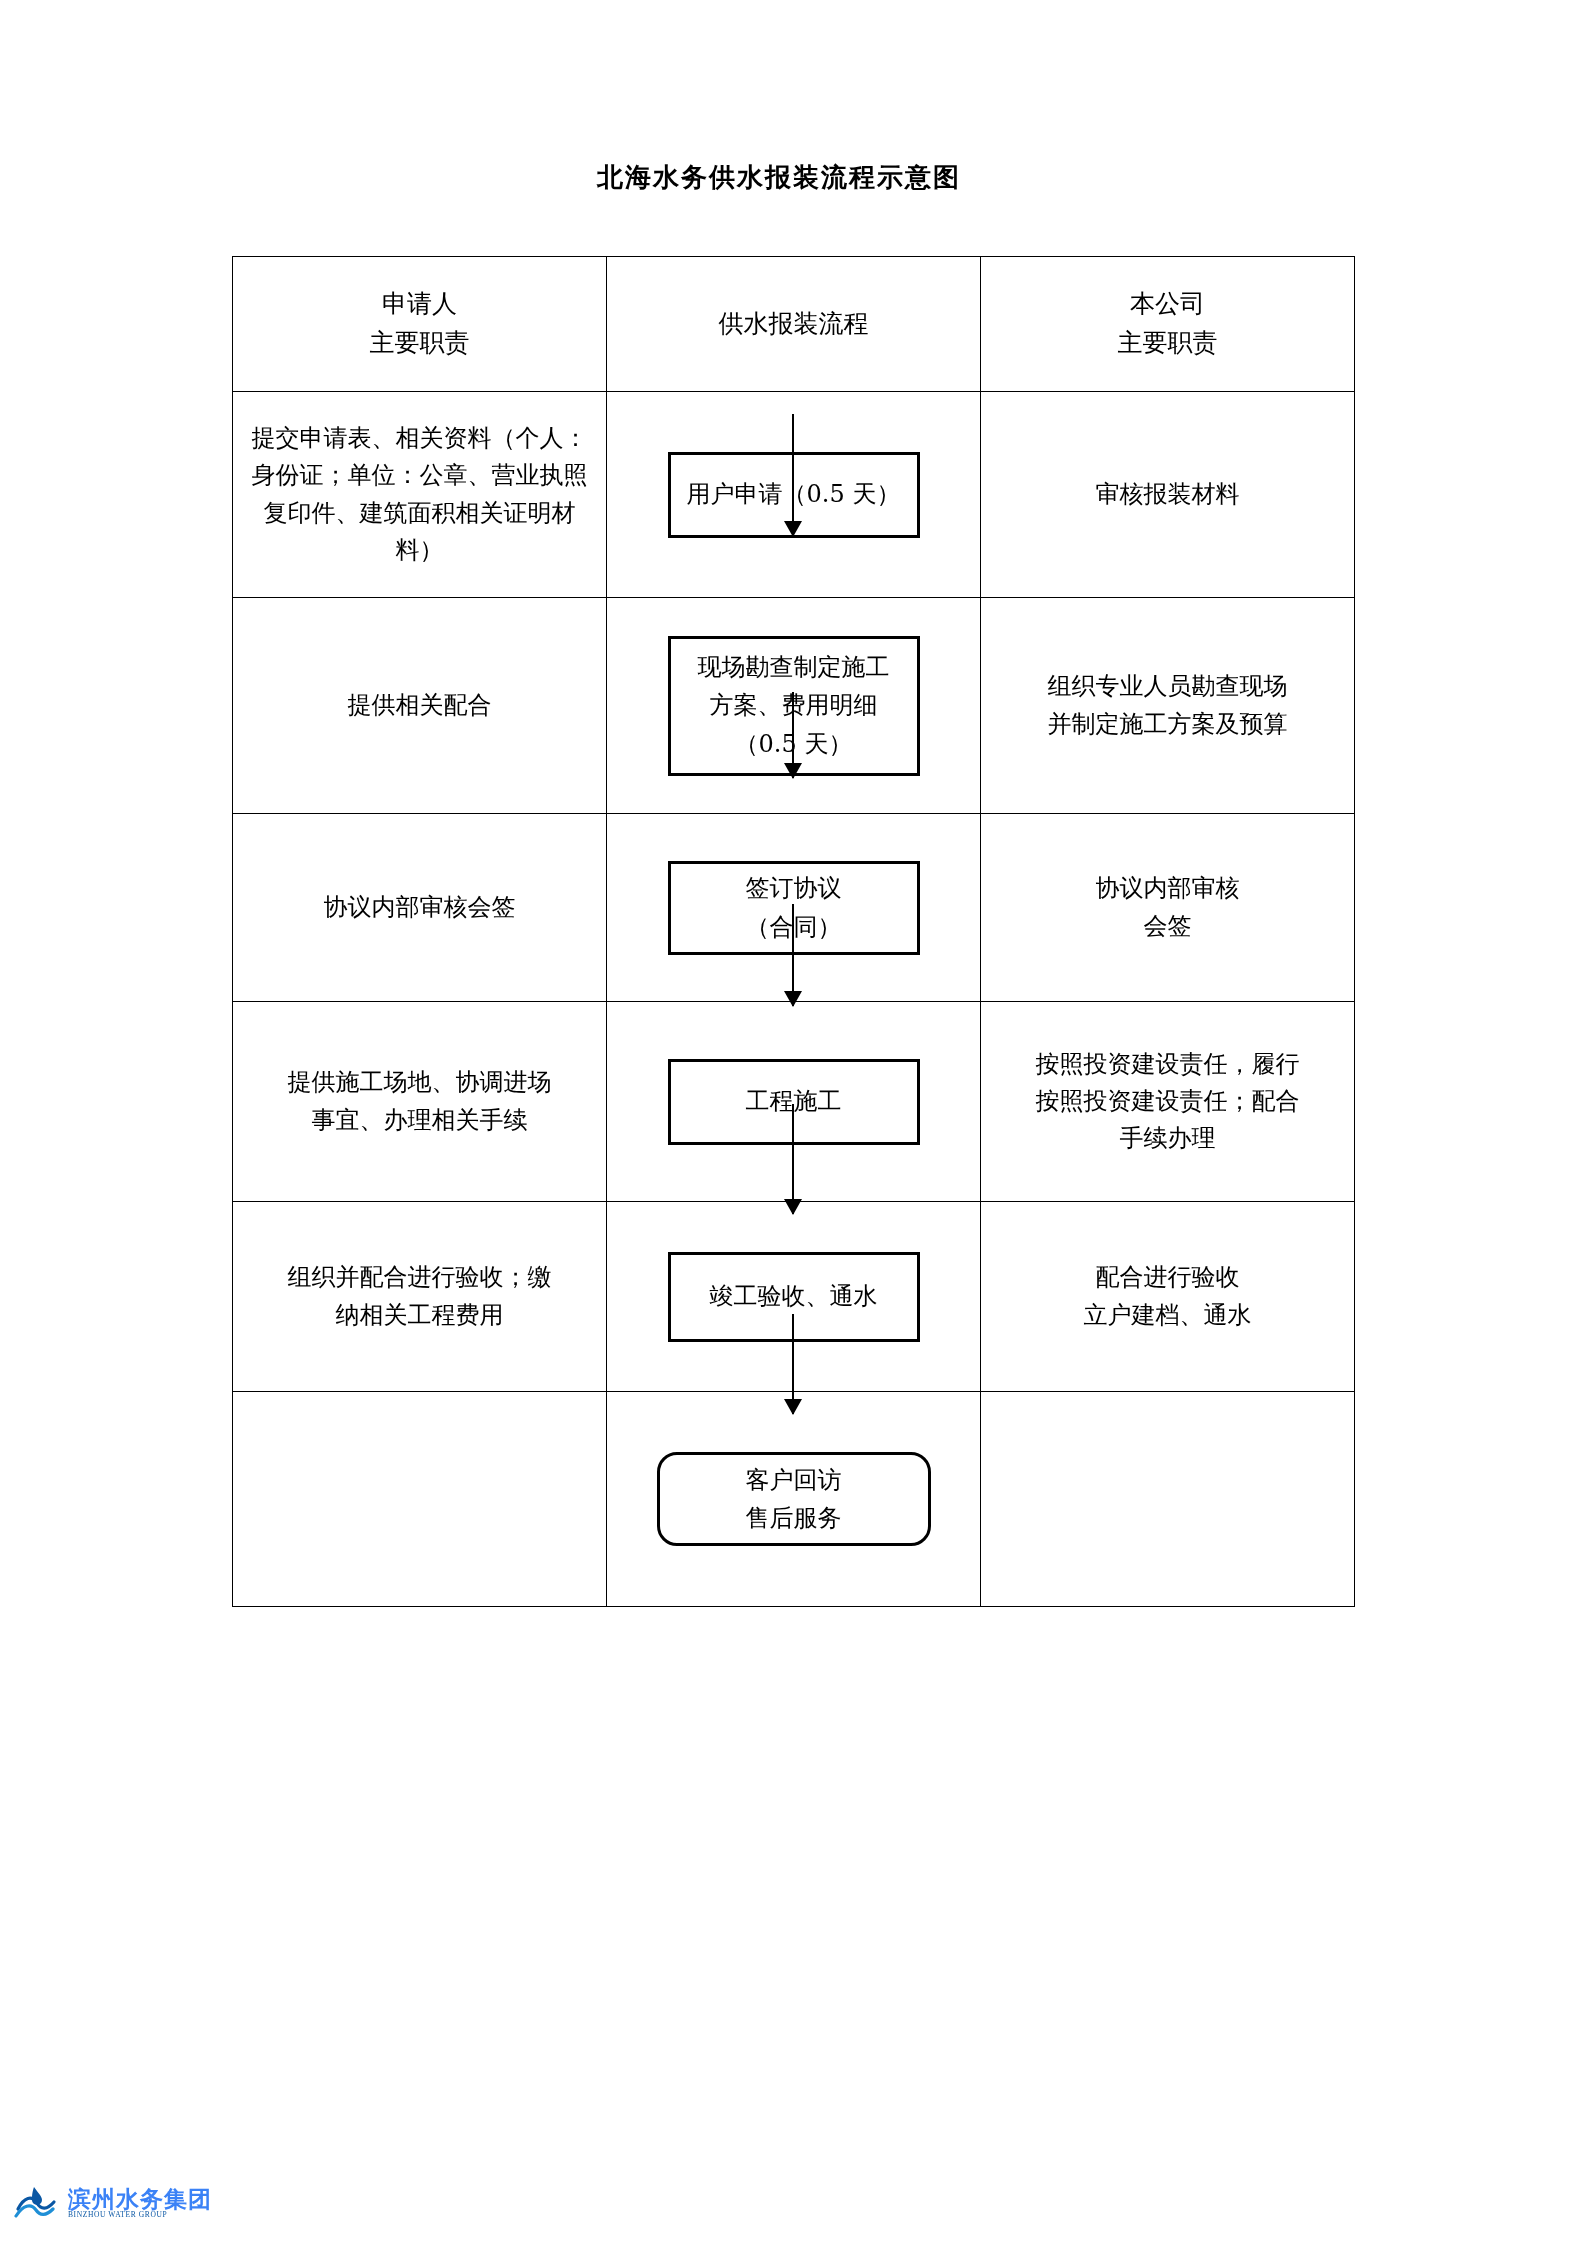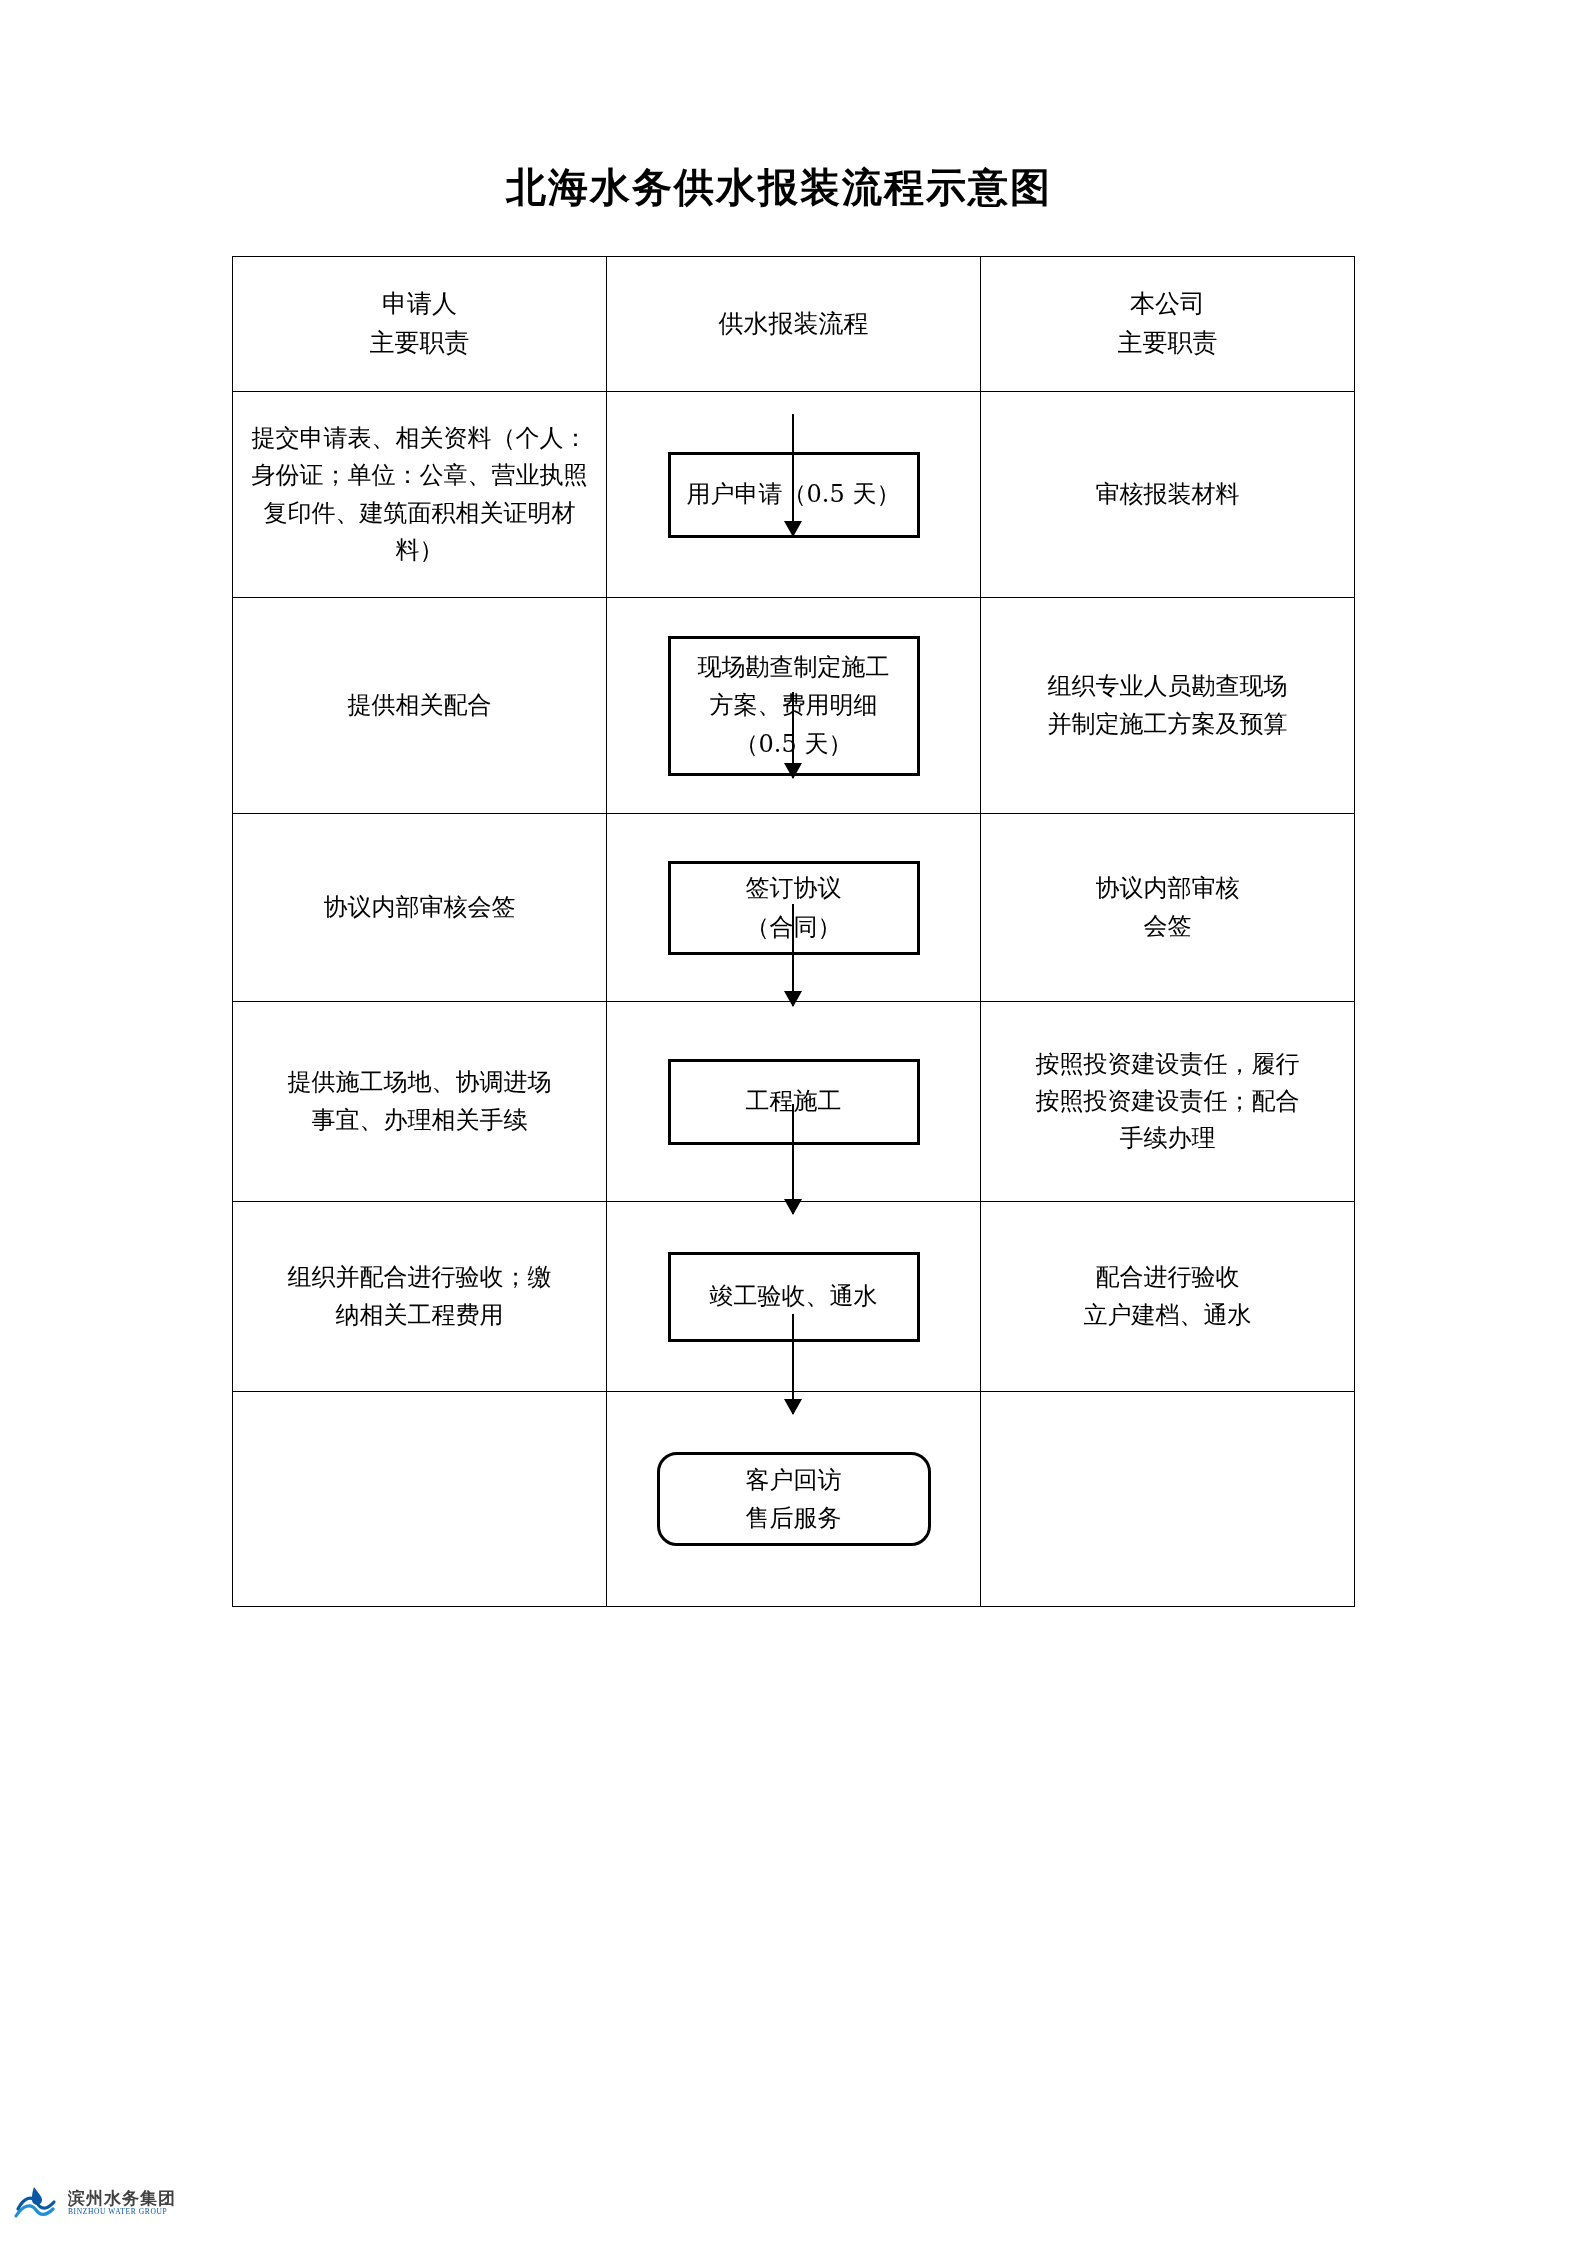--- a/index.html
+++ b/index.html
@@ -20,21 +20,21 @@
     inset: 0;
   }
 
   
   .title {
     position: absolute;
     top: 160px;
     left: 0;
     width: 1558px;
     text-align: center;
-    font-size: 40px;
+    font-size: 26px;
     font-weight: bold;
     letter-spacing: 2px;
     font-family: Liberation Sans, sans-serif;
   }
 
   
   .flow-table {
     position: absolute;
     top: 256px;
     left: 232px;
@@ -148,22 +148,22 @@
     display: flex;
     align-items: center;
     gap: 8px;
   }
   .logo-mark {
     width: 46px; height: 40px;
     position: relative;
   }
   .logo-text { line-height: 1.05; }
   .logo-cn {
-    font-size: 17px;
-    color: #404040;
+    font-size: 23px;
+    color: #3b82f6;
     font-weight: bold;
     letter-spacing: 1px;
     font-family: "DejaVu Sans", "Liberation Sans", sans-serif;
   }
   .logo-en {
     font-size: 7.5px;
     color: #0a57a4;
     letter-spacing: 0.6px;
     font-family: Liberation Serif, serif;
   }

